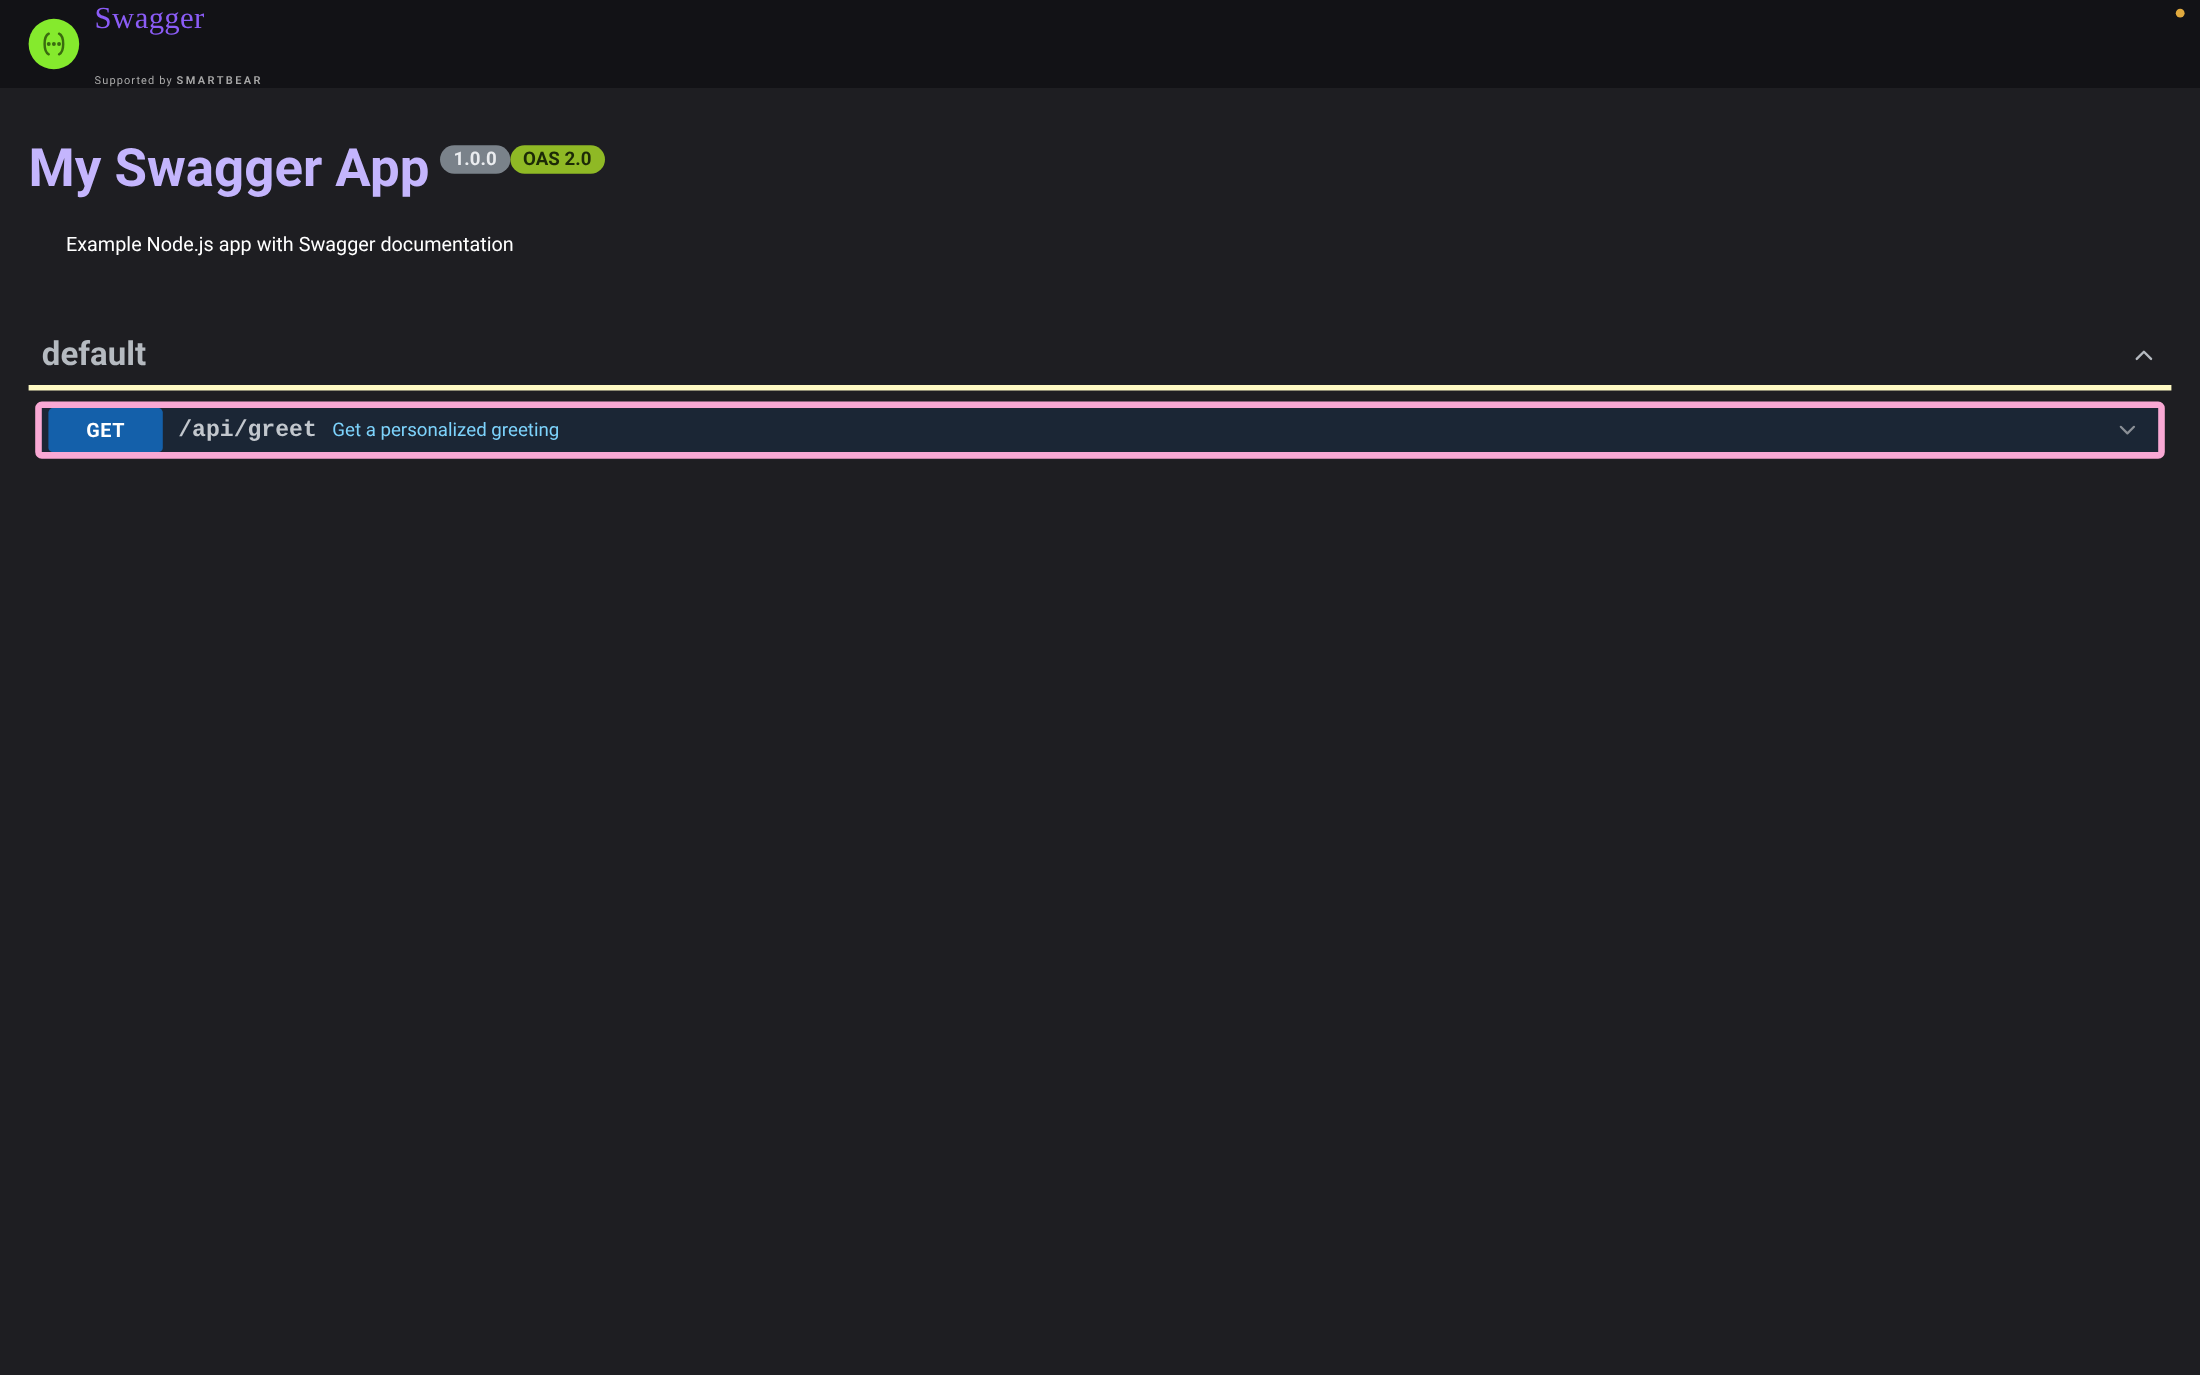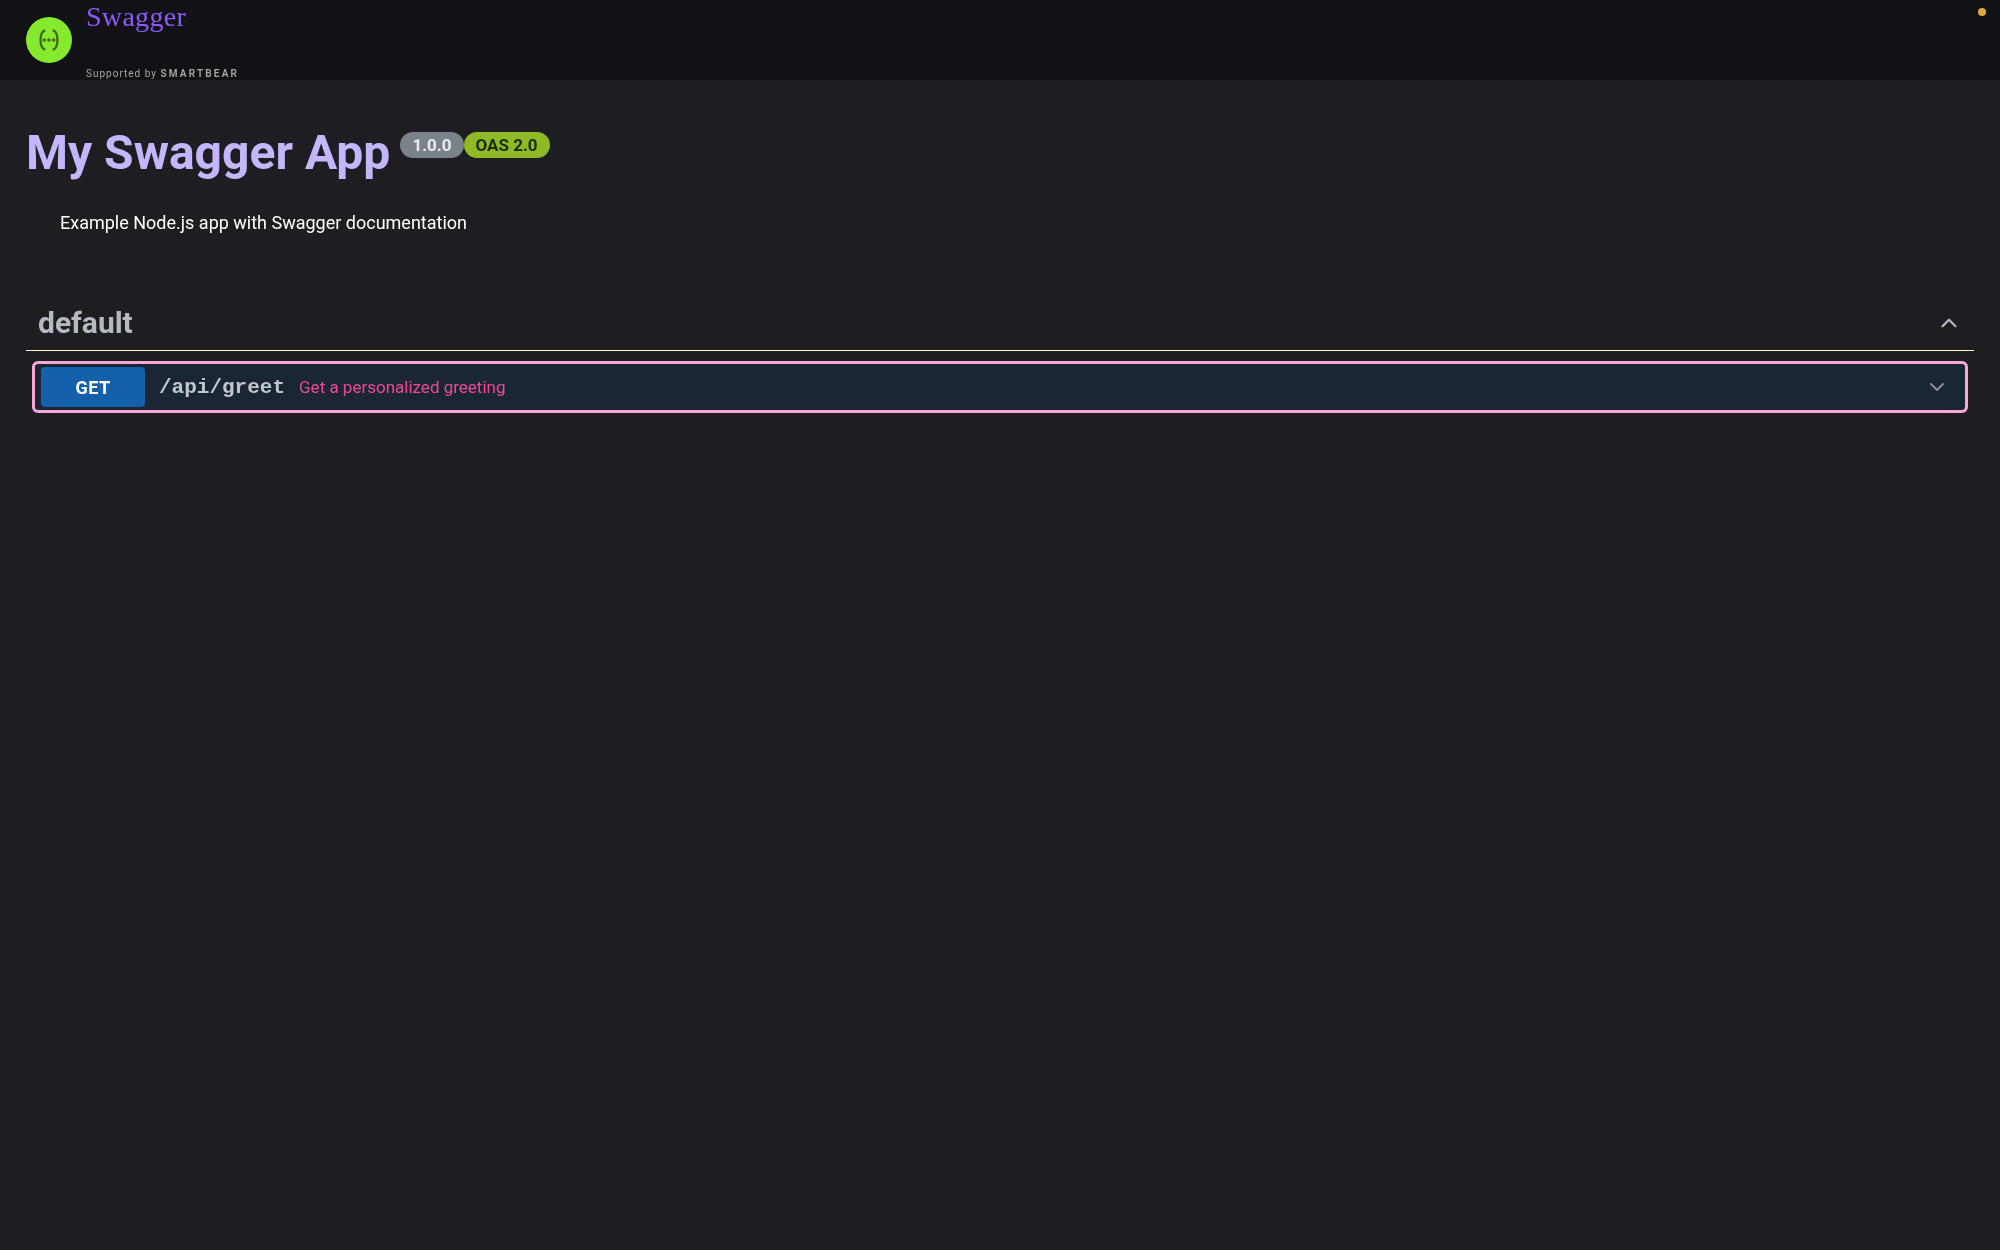--- a/index.html
+++ b/index.html
@@ -105,34 +105,34 @@
       margin-left: 34px;
     }
 
     
     .tag-section { margin-top: 72px; }
     .tag-header {
       display: flex;
       align-items: center;
       justify-content: space-between;
       padding: 0 12px 10px 12px;
-      border-bottom: 1px solid #fef9c3;
+      border-bottom: 5px solid #fef9c3;
       cursor: pointer;
     }
     .tag-name {
       font-size: 30px;
       font-weight: 700;
       color: #b5bac0;
     }
     .chevron svg { display:block; }
 
     
     .op-block {
       margin: 10px 6px 0 6px;
-      border: 3px solid #f9a8d4;
+      border: 6px solid #f9a8d4;
       border-radius: 6px;
       background: rgba(21, 62, 112, 0.25);
       display: flex;
       align-items: center;
       padding: 6px 16px 6px 6px;
       cursor: pointer;
       height: 52px;
     }
     .method-badge {
       width: 104px;
@@ -150,21 +150,21 @@
     .op-path {
       margin-left: 14px;
       font-family: "SFMono-Regular", Consolas, "Liberation Mono", Menlo, monospace;
       font-size: 21px;
       font-weight: 600;
       color: #c2c7cd;
     }
     .op-summary {
       margin-left: 14px;
       font-size: 17px;
-      color: #ec4899;
+      color: #7dd3fc;
     }
     .op-spacer { flex: 1; }
   </style>
 </head>
 <body>
 
 <div class="topbar">
   <div class="logo-wrap">
     <span class="logo-circle">
       <svg width="30" height="30" viewBox="0 0 32 32">

